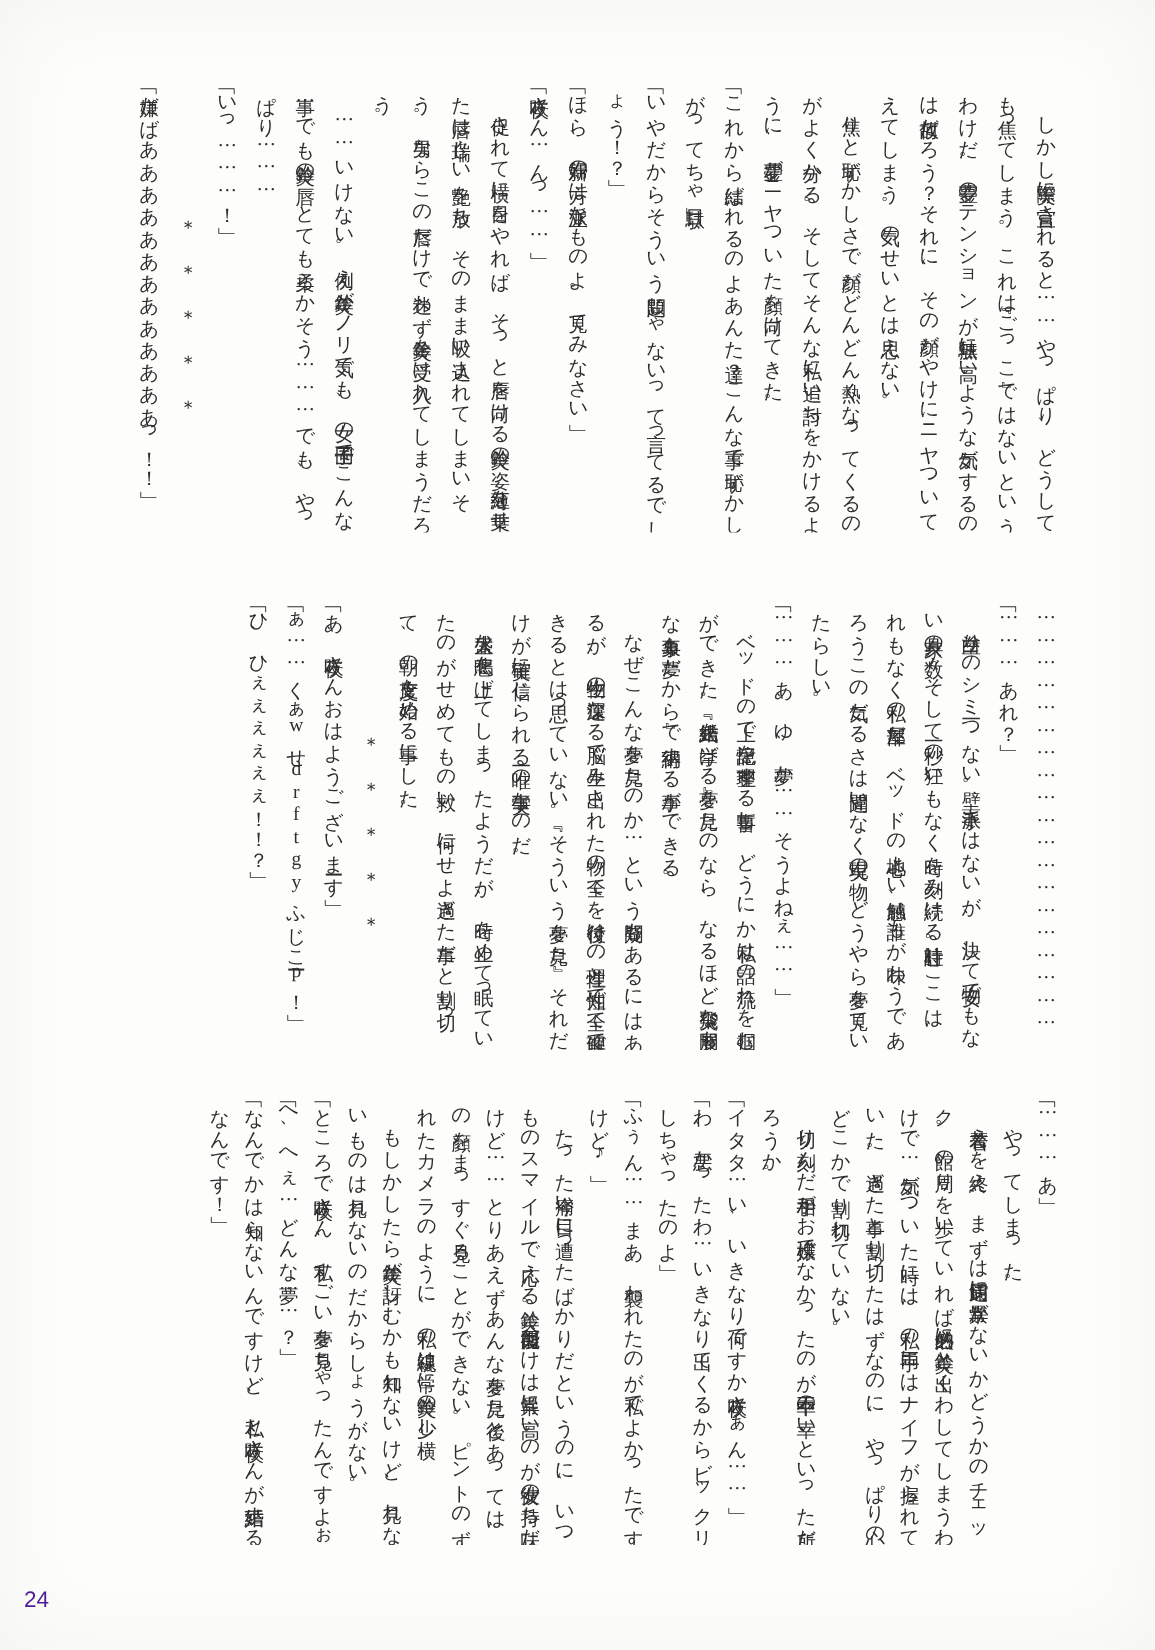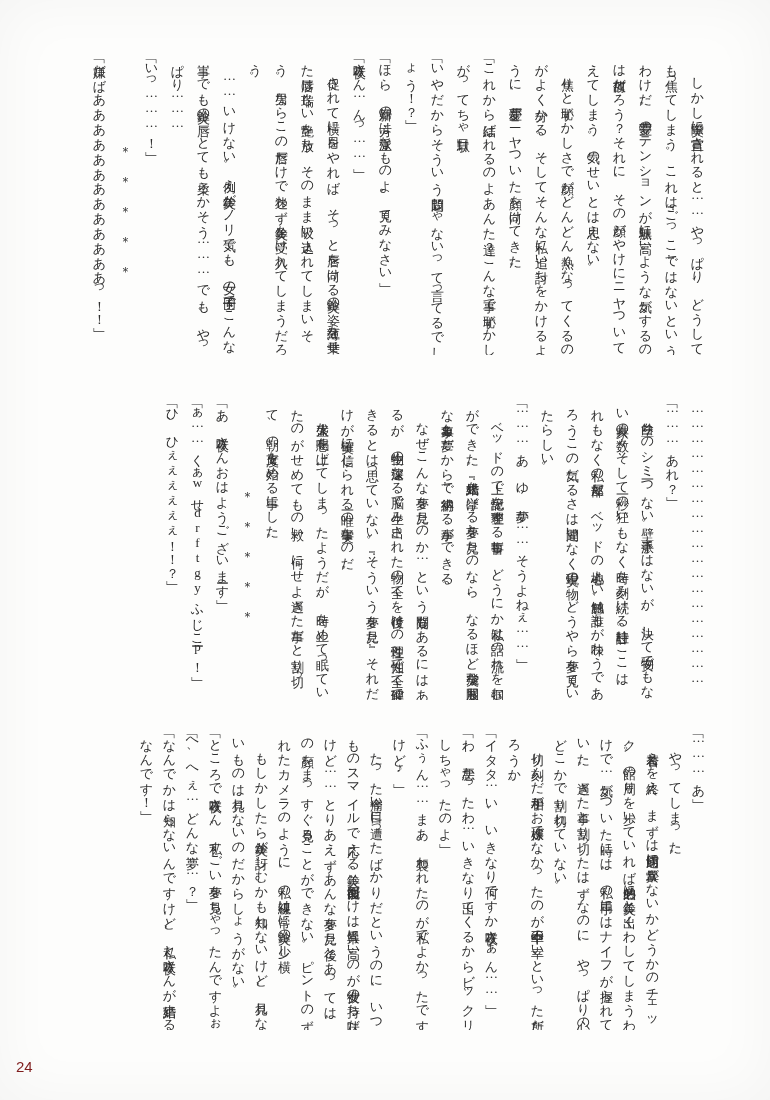--- a/index.html
+++ b/index.html
@@ -29,21 +29,21 @@
   .band p { margin: 0; padding: 0; }
   .band-1 { margin-top: 55px; line-height: 26px; }
   .band-2 { margin-top: 45px; line-height: 25px; }
   .band-3 { margin-top: 30px; line-height: 23px; }
   .sep { text-align: center; letter-spacing: 2px; }
   .page-number {
     position: absolute;
     left: 16px; top: 1058px;
     font-family: "Liberation Sans", "DejaVu Sans", sans-serif;
     font-size: 15px;
-    color: #7f1d1d;
+    color: #4c1d95;
   }
 </style>
 </head>
 <body>
 
 <div class="page">
 
   <section class="band band-1">
     <p>　しかし実際に宣言されると……やっぱり、どうしても焦ってしまう。これは『ごっこ』ではないというわけだ。霊夢のテンションが無駄に高いような気がするのは何故だろう？それに、その顔がやけにニヤついて見えてしまう。気のせいとは思えない。</p>
     <p>　焦りと恥ずかしさで顔がどんどん熱くなってくるのがよく分かる。そしてそんな私に追い討ちをかけるように、霊夢がニヤついた顔を向けてきた。</p>

